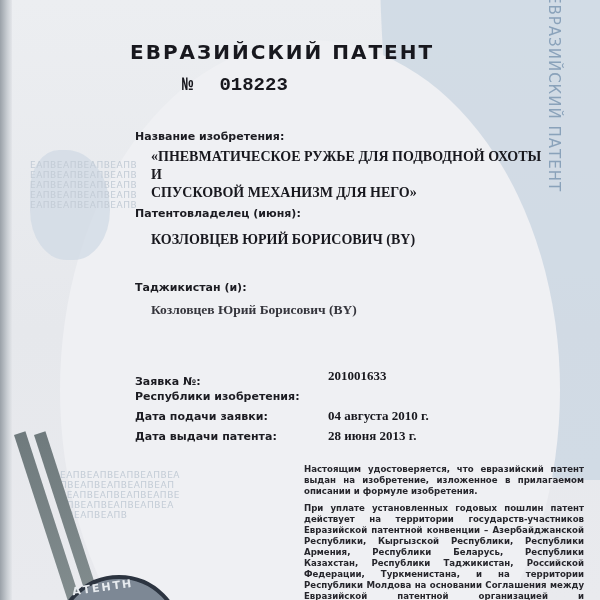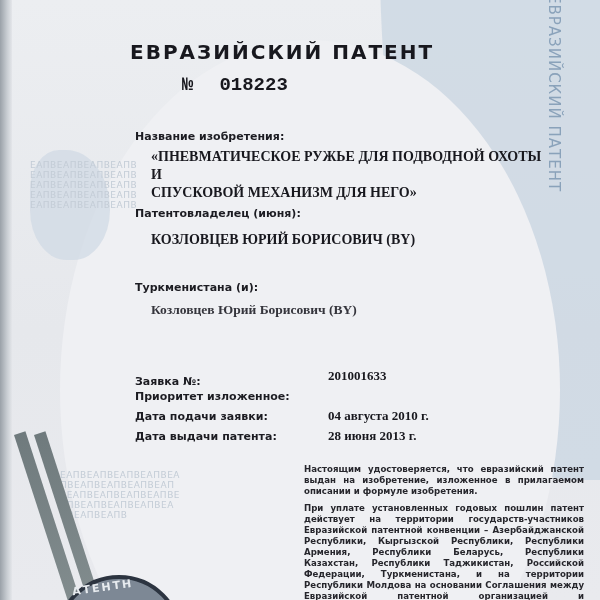--- a/index.html
+++ b/index.html
@@ -108,27 +108,27 @@
 
   <div class="label" style="top:130px;">Название изобретения:</div>
   <div class="value inv-title">
     <div>«ПНЕВМАТИЧЕСКОЕ РУЖЬЕ ДЛЯ ПОДВОДНОЙ ОХОТЫ И</div>
     <div>СПУСКОВОЙ МЕХАНИЗМ ДЛЯ НЕГО»</div>
   </div>
 
   <div class="label" style="top:207px;">Патентовладелец (июня):</div>
   <div class="value owner">КОЗЛОВЦЕВ ЮРИЙ БОРИСОВИЧ (BY)</div>
 
-  <div class="label" style="top:281px;">Туркменистана (и):</div>
+  <div class="label" style="top:281px;">Таджикистан (и):</div>
   <div class="value inventor">Козловцев Юрий Борисович (BY)</div>
 
   <div class="label" style="top:375px;">Заявка №:</div>
   <div class="value field-value" style="top:368px;">201001633</div>
 
-  <div class="label" style="top:390px;">Приоритет изложенное:</div>
+  <div class="label" style="top:390px;">Республики изобретения:</div>
   <div class="value field-value" style="top:388px;"></div>
 
   <div class="label" style="top:410px;">Дата подачи заявки:</div>
   <div class="value field-value" style="top:408px;">04 августа 2010 г.</div>
 
   <div class="label" style="top:430px;">Дата выдачи патента:</div>
   <div class="value field-value" style="top:428px;">28 июня 2013 г.</div>
 
   <div class="notice" style="top:464px;">Настоящим удостоверяется, что евразийский патент выдан на изобретение, изложенное в прилагаемом описании и формуле изобретения.</div>
   <div class="notice" style="top:503px;">При уплате установленных годовых пошлин патент действует на территории государств-участников Евразийской патентной конвенции – Азербайджанской Республики, Кыргызской Республики, Республики Армения, Республики Беларусь, Республики Казахстан, Республики Таджикистан, Российской Федерации, Туркменистана, и на территории Республики Молдова на основании Соглашения между Евразийской патентной организацией и Правительством Республики Молдова.</div>

